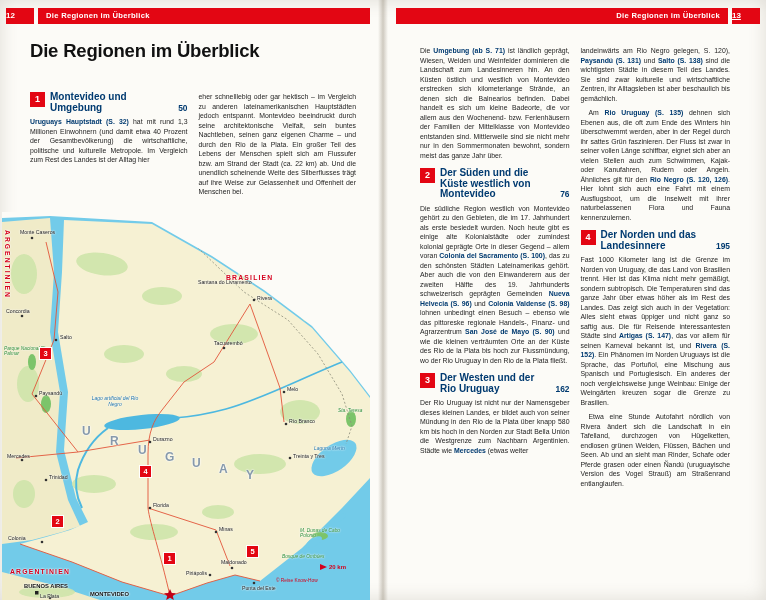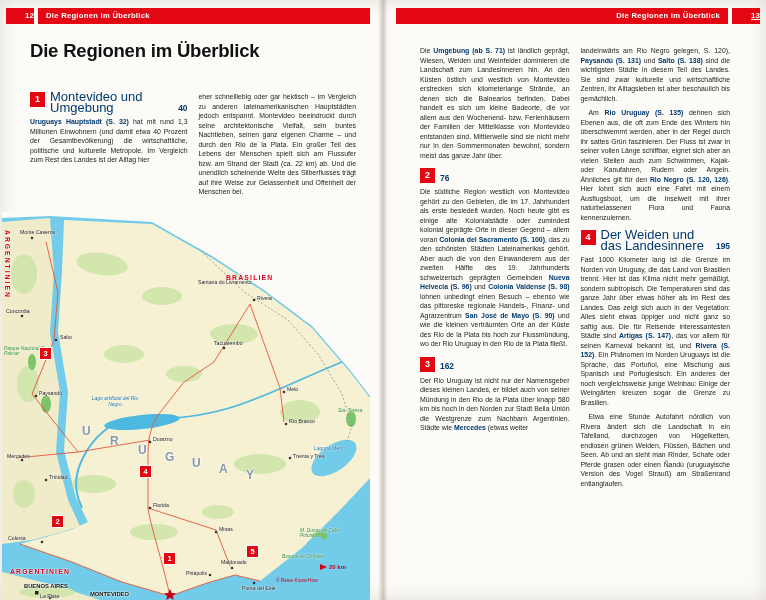--- a/index.html
+++ b/index.html
@@ -5,21 +5,21 @@
   :root{ --red:#e30613; --navy:#003a70; --paper:#fcfbf7; }
   html,body{margin:0;padding:0;}
   body{width:766px;height:600px;background:#e8e4da;font-family:"Liberation Sans",sans-serif;}
   .spread{position:relative;width:766px;height:600px;background:var(--paper);overflow:hidden;
           box-shadow:inset 0 0 18px rgba(90,80,60,.18);}
   .page{position:absolute;top:0;width:383px;height:600px;}
   .pageL{left:0;} .pageR{left:383px;}
 
   
   .pn{position:absolute;top:8px;width:28px;height:16px;background:var(--red);color:#fff;
-      font-size:8px;font-weight:bold;text-align:right;line-height:16px;}
+      font-size:8px;font-weight:bold;text-align:left;line-height:16px;}
   .pnL{left:6px;} .pnR{left:349px;text-decoration:underline;}
   .bar{position:absolute;top:8px;height:16px;background:var(--red);color:#fff;font-size:7.6px;
        font-weight:bold;line-height:16px;letter-spacing:.3px;box-sizing:border-box;}
   .barL{left:38px;width:332px;padding-left:8px;}
   .barR{left:13px;width:332px;text-align:right;padding-right:8px;}
 
   .h1{position:absolute;left:30px;top:40px;margin:0;font-size:18.5px;font-weight:bold;color:#111;
       letter-spacing:-.2px;}
 
   
@@ -30,21 +30,21 @@
   .colWhite{background:var(--paper);}
   .body{margin:0 0 5px 0;font-size:6.9px;line-height:9.5px;text-align:justify;color:#1d1d1d;hyphens:auto;}
   .body .b{font-weight:bold;color:var(--navy);}
   .indent{text-indent:8px;}
 
   
   .sec{display:flex;gap:5px;margin:8px 0 4px 0;align-items:flex-start;}
   .sec.first{margin-top:0;}
   .secnum{flex:none;width:15px;height:15px;background:var(--red);color:#fff;font-size:9px;
           font-weight:bold;text-align:center;line-height:15px;}
-  .sectitle{flex:1;font-size:13px;line-height:10.5px;font-weight:normal;color:var(--navy);}
+  .sectitle{flex:1;font-size:10px;line-height:10.5px;font-weight:bold;color:var(--navy);}
   .secpage{font-size:8.4px;font-weight:bold;color:var(--navy);align-self:flex-end;line-height:10.5px;}
 
   
   .map{position:absolute;left:2px;top:212px;width:368px;height:388px;z-index:1;}
   .map svg{position:absolute;left:0;top:0;}
   .maplabels{position:absolute;left:0;top:0;width:100%;height:100%;}
   .ml{position:absolute;white-space:nowrap;text-shadow:0 0 2px #fff,0 0 2px #fff;}
   .ml.city{font-size:5.2px;color:#232323;}
   .ml.capital{font-size:5.8px;font-weight:bold;color:#111;}
   .ml.country{font-size:6.8px;font-weight:bold;color:#d5001c;letter-spacing:1.2px;}
@@ -72,21 +72,21 @@
   <div class="page pageL">
     <div class="pn pnL">12</div>
     <div class="bar barL">Die Regionen im Überblick</div>
     <h1 class="h1">Die Regionen im Überblick</h1>
 
     <div class="cols colsL">
       <div class="col">
         <div class="sec first">
           <div class="secnum">1</div>
           <div class="sectitle">Montevideo und Umgebung</div>
-          <div class="secpage">40</div>
+          <div class="secpage">50</div>
         </div>
         <p class="body"><span class="b">Uruguays Hauptstadt (S. 32)</span><span> hat mit rund 1,3 Millionen Einwohnern (und damit etwa 40 Prozent der Gesamtbevölkerung) die wirtschaftliche, politische und kulturelle Metropole. Im Vergleich zum Rest des Landes ist der Alltag hier</span></p>
       </div>
       <div class="col colWhite">
         <p class="body"><span>eher schnelllebig oder gar hektisch – im Vergleich zu anderen lateinamerikanischen Hauptstädten jedoch entspannt. Montevideo beeindruckt durch seine architektonische Vielfalt, sein buntes Nachtleben, seinen ganz eigenen Charme – und durch den Rio de la Plata. Ein großer Teil des Lebens der Menschen spielt sich am Flussufer bzw. am Strand der Stadt (ca. 22 km) ab. Und die unendlich scheinende Weite des Silberflusses trägt auf ihre Weise zur Gelassenheit und Offenheit der Menschen bei.</span></p>
       </div>
     </div>
 
     <div class="map">
       <svg width="368" height="388" viewBox="0 0 368 388">
@@ -215,35 +215,37 @@
 
   <div class="page pageR">
     <div class="bar barR">Die Regionen im Überblick</div>
     <div class="pn pnR">13</div>
 
     <div class="cols colsR">
       <div class="col">
         <p class="body"><span>Die </span><span class="b">Umgebung (ab S. 71)</span><span> ist ländlich geprägt, Wiesen, Weiden und Weinfelder dominieren die Landschaft zum Landesinneren hin. An den Küsten östlich und westlich von Montevideo erstrecken sich kilometerlange Strände, an denen sich die Balnearios befinden. Dabei handelt es sich um kleine Badeorte, die vor allem aus den Wochenend- bzw. Ferienhäusern der Familien der Mittelklasse von Montevideo entstanden sind. Mittlerweile sind sie nicht mehr nur in den Sommermonaten bewohnt, sondern meist das ganze Jahr über.</span></p>
         <div class="sec">
           <div class="secnum">2</div>
+          <div class="sectitle">Der Süden und die Küste westlich von Montevideo</div>
           <div class="secpage">76</div>
         </div>
         <p class="body"><span>Die südliche Region westlich von Montevideo gehört zu den Gebieten, die im 17. Jahrhundert als erste besiedelt wurden. Noch heute gibt es einige alte Kolonialstädte oder zumindest kolonial geprägte Orte in dieser Gegend – allem voran </span><span class="b">Colonia del Sacramento (S. 100)</span><span>, das zu den schönsten Städten Lateinamerikas gehört. Aber auch die von den Einwanderern aus der zweiten Hälfte des 19. Jahrhunderts schweizerisch geprägten Gemeinden </span><span class="b">Nueva Helvecia (S. 96)</span><span> und </span><span class="b">Colonia Valdense (S. 98)</span><span> lohnen unbedingt einen Besuch – ebenso wie das pittoreske regionale Handels-, Finanz- und Agrarzentrum </span><span class="b">San José de Mayo (S. 90)</span><span> und wie die kleinen verträumten Orte an der Küste des Rio de la Plata bis hoch zur Flussmündung, wo der Rio Uruguay in den Rio de la Plata fließt.</span></p>
         <div class="sec">
           <div class="secnum">3</div>
+          <div class="sectitle">Der Westen und der Rio Uruguay</div>
           <div class="secpage">162</div>
         </div>
         <p class="body"><span>Der Rio Uruguay ist nicht nur der Namensgeber dieses kleinen Landes, er bildet auch von seiner Mündung in den Rio de la Plata über knapp 580 km bis hoch in den Norden zur Stadt Bella Unión die Westgrenze zum Nachbarn Argentinien. Städte wie </span><span class="b">Mercedes</span><span> (etwas weiter</span></p>
       </div>
       <div class="col">
         <p class="body"><span>landeinwärts am Rio Negro gelegen, S. 120), </span><span class="b">Paysandú (S. 131)</span><span> und </span><span class="b">Salto (S. 138)</span><span> sind die wichtigsten Städte in diesem Teil des Landes. Sie sind zwar kulturelle und wirtschaftliche Zentren, ihr Alltagsleben ist aber beschaulich bis gemächlich.</span></p>
         <p class="body indent"><span>Am </span><span class="b">Rio Uruguay (S. 135)</span><span> dehnen sich Ebenen aus, die oft zum Ende des Winters hin überschwemmt werden, aber in der Regel durch ihr sattes Grün faszinieren. Der Fluss ist zwar in seiner vollen Länge schiffbar, eignet sich aber an vielen Stellen auch zum Schwimmen, Kajak- oder Kanufahren, Rudern oder Angeln. Ähnliches gilt für den </span><span class="b">Rio Negro (S. 120, 126)</span><span>. Hier lohnt sich auch eine Fahrt mit einem Ausflugsboot, um die Inselwelt mit ihrer naturbelassenen Flora und Fauna kennenzulernen.</span></p>
         <div class="sec">
           <div class="secnum">4</div>
-          <div class="sectitle">Der Weiden und das Landesinnere</div>
+          <div class="sectitle">Der Norden und das Landesinnere</div>
           <div class="secpage">195</div>
         </div>
         <p class="body"><span>Fast 1000 Kilometer lang ist die Grenze im Norden von Uruguay, die das Land von Brasilien trennt. Hier ist das Klima nicht mehr gemäßigt, sondern subtropisch. Die Temperaturen sind das ganze Jahr über etwas höher als im Rest des Landes. Das zeigt sich auch in der Vegetation: Alles sieht etwas üppiger und nicht ganz so saftig aus. Die für Reisende interessantesten Städte sind </span><span class="b">Artigas (S. 147)</span><span>, das vor allem für seinen Karneval bekannt ist, und </span><span class="b">Rivera (S. 152)</span><span>. Ein Phänomen im Norden Uruguays ist die Sprache, das Portuñol, eine Mischung aus Spanisch und Portugiesisch. Ein anderes der noch vergleichsweise junge Weinbau: Einige der Weingärten kreuzen sogar die Grenze zu Brasilien.</span></p>
         <p class="body indent"><span>Etwa eine Stunde Autofahrt nördlich von Rivera ändert sich die Landschaft in ein Tafelland, durchzogen von Hügelketten, endlosen grünen Weiden, Flüssen, Bächen und Seen. Ab und an sieht man Rinder, Schafe oder Pferde grasen oder einen Ñandú (uruguayische Version des Vogel Strauß) am Straßenrand entlanglaufen.</span></p>
       </div>
     </div>
   </div>
 
   <div class="spine"></div>
 </div>

